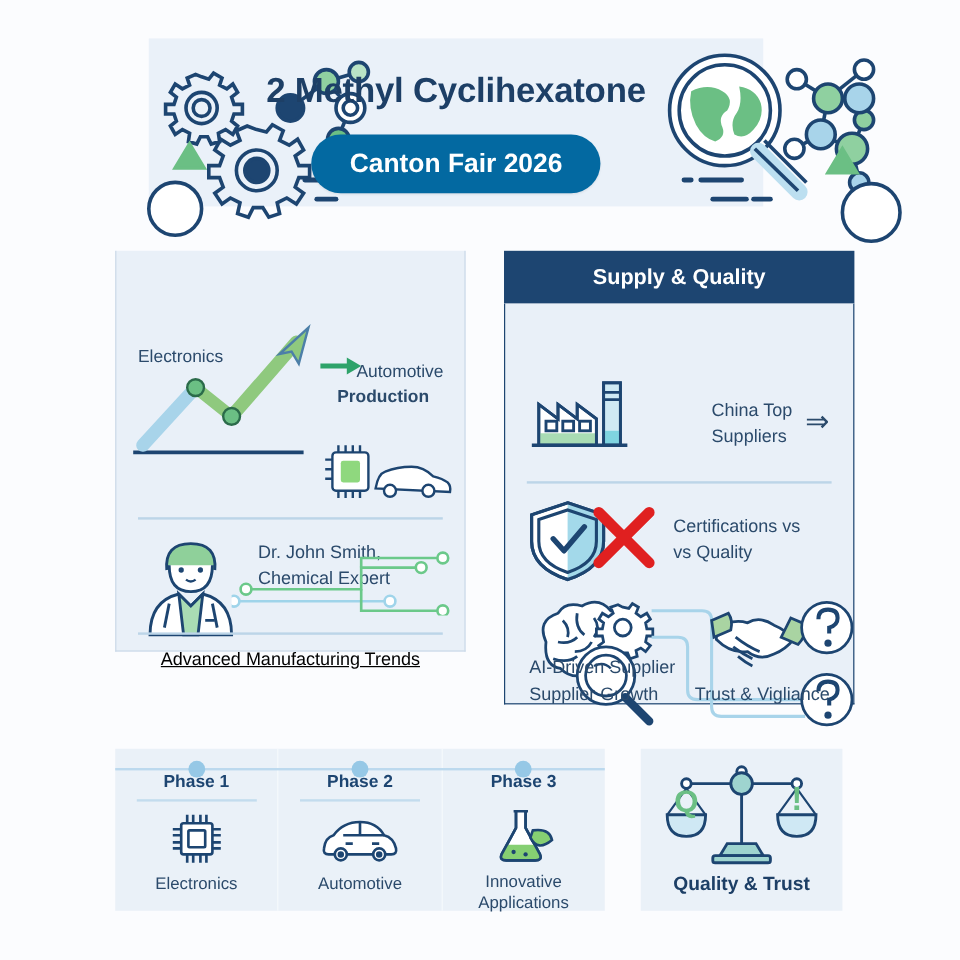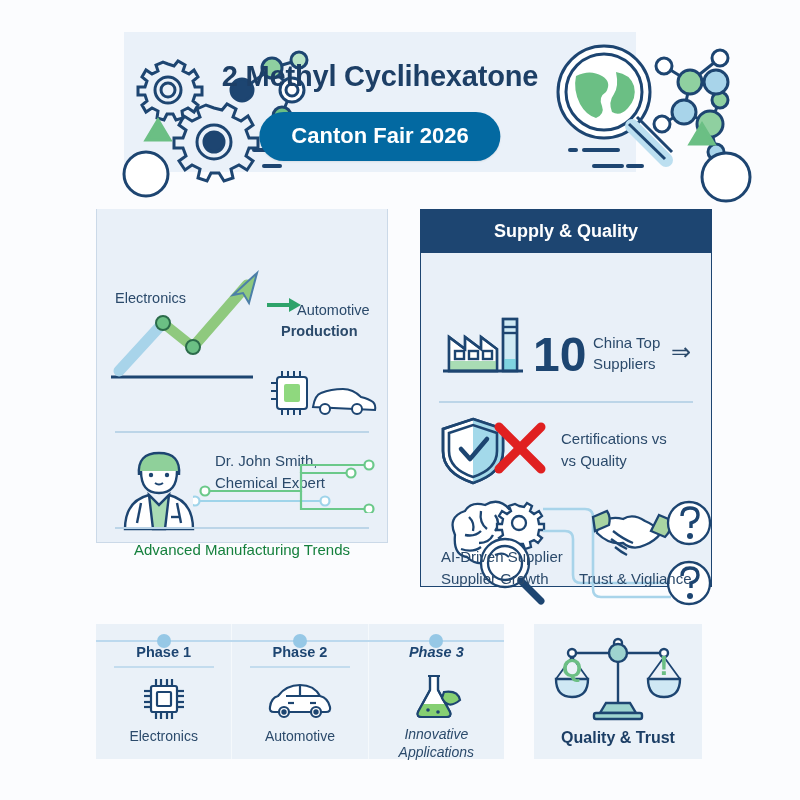--- a/index.html
+++ b/index.html
@@ -63,21 +63,21 @@
   }
   .label {
     position: absolute;
     color: #2b4a6b; font-size: 14.5px; line-height: 1.35;
   }
   .label-lg { font-size: 15px; }
 
   .cap {
     position: absolute; left: 0; right: 0;
     text-align: center;
-    color: #15803d; font-size: 15px;
+    color: #000000; font-size: 15px; text-decoration: underline;
   }
 
   .bignum {
     position: absolute;
     font-size: 48px; font-weight: bold; color: #1d4571;
     line-height: 1;
   }
   .arrow-glyph {
     position: absolute; color: #2b4a6b; font-size: 24px; line-height: 1;
   }
@@ -87,21 +87,21 @@
     position: absolute; left: 96px; top: 624px;
     width: 408px; height: 135px;
     background: #eaf1f8;
     display: flex;
   }
   .phase {
     flex: 1; position: relative;
     border-right: 1px solid #f5f9fc;
     display: flex; flex-direction: column; align-items: center;
   }
-  .phase:last-child { border-right: none; font-style: italic; }
+  .phase:last-child { border-right: none; }
   .phase-title {
     margin-top: 20px;
     font-size: 14.5px; font-weight: bold; color: #1d4571;
   }
   .phase-rule {
     width: 74%; height: 2px; background: #c3dcee; margin-top: 6px;
   }
   .phase-icon { margin-top: 8px; height: 46px; display: flex; align-items: center; }
   .phase-label {
     margin-top: 6px; text-align: center;
@@ -309,21 +309,20 @@
           <rect x="60" y="48" width="14" height="12" fill="#7fd4e0" stroke="none"></rect>
           <rect x="60" y="8" width="14" height="52"></rect>
           <line x1="60" y1="16" x2="74" y2="16"></line>
           <line x1="60" y1="22" x2="74" y2="22"></line>
           <rect x="12" y="40" width="9" height="8" fill="#ffffff"></rect>
           <rect x="26" y="40" width="9" height="8" fill="#ffffff"></rect>
           <rect x="40" y="40" width="9" height="8" fill="#ffffff"></rect>
           <line x1="0" y1="60" x2="80" y2="60" stroke-width="3"></line>
         </g>
       </svg>
-      <div class="bignum" style="left:112px; top:78px;">10</div>
       <div class="label label-lg" style="left:172px; top:80px;">China Top</div>
       <div class="label label-lg" style="left:172px; top:101px;">Suppliers</div>
       <div class="arrow-glyph" style="left:250px; top:87px;">⇒</div>
 
       <div class="divider" style="top:148px;"></div>
 
       <svg width="112" height="72" viewBox="0 0 112 72" style="position:absolute;left:16px;top:162px;">
         <g fill="none" stroke="#1d4571" stroke-width="2.6">
           <path d="M36,4 L66,14 L66,36 q0,22 -30,32 q-30,-10 -30,-32 L6,14 Z" fill="#ffffff"></path>
           <path d="M36,4 L66,14 L66,36 q0,22 -30,32 Z" fill="#a3d9ea" stroke="none"></path>

